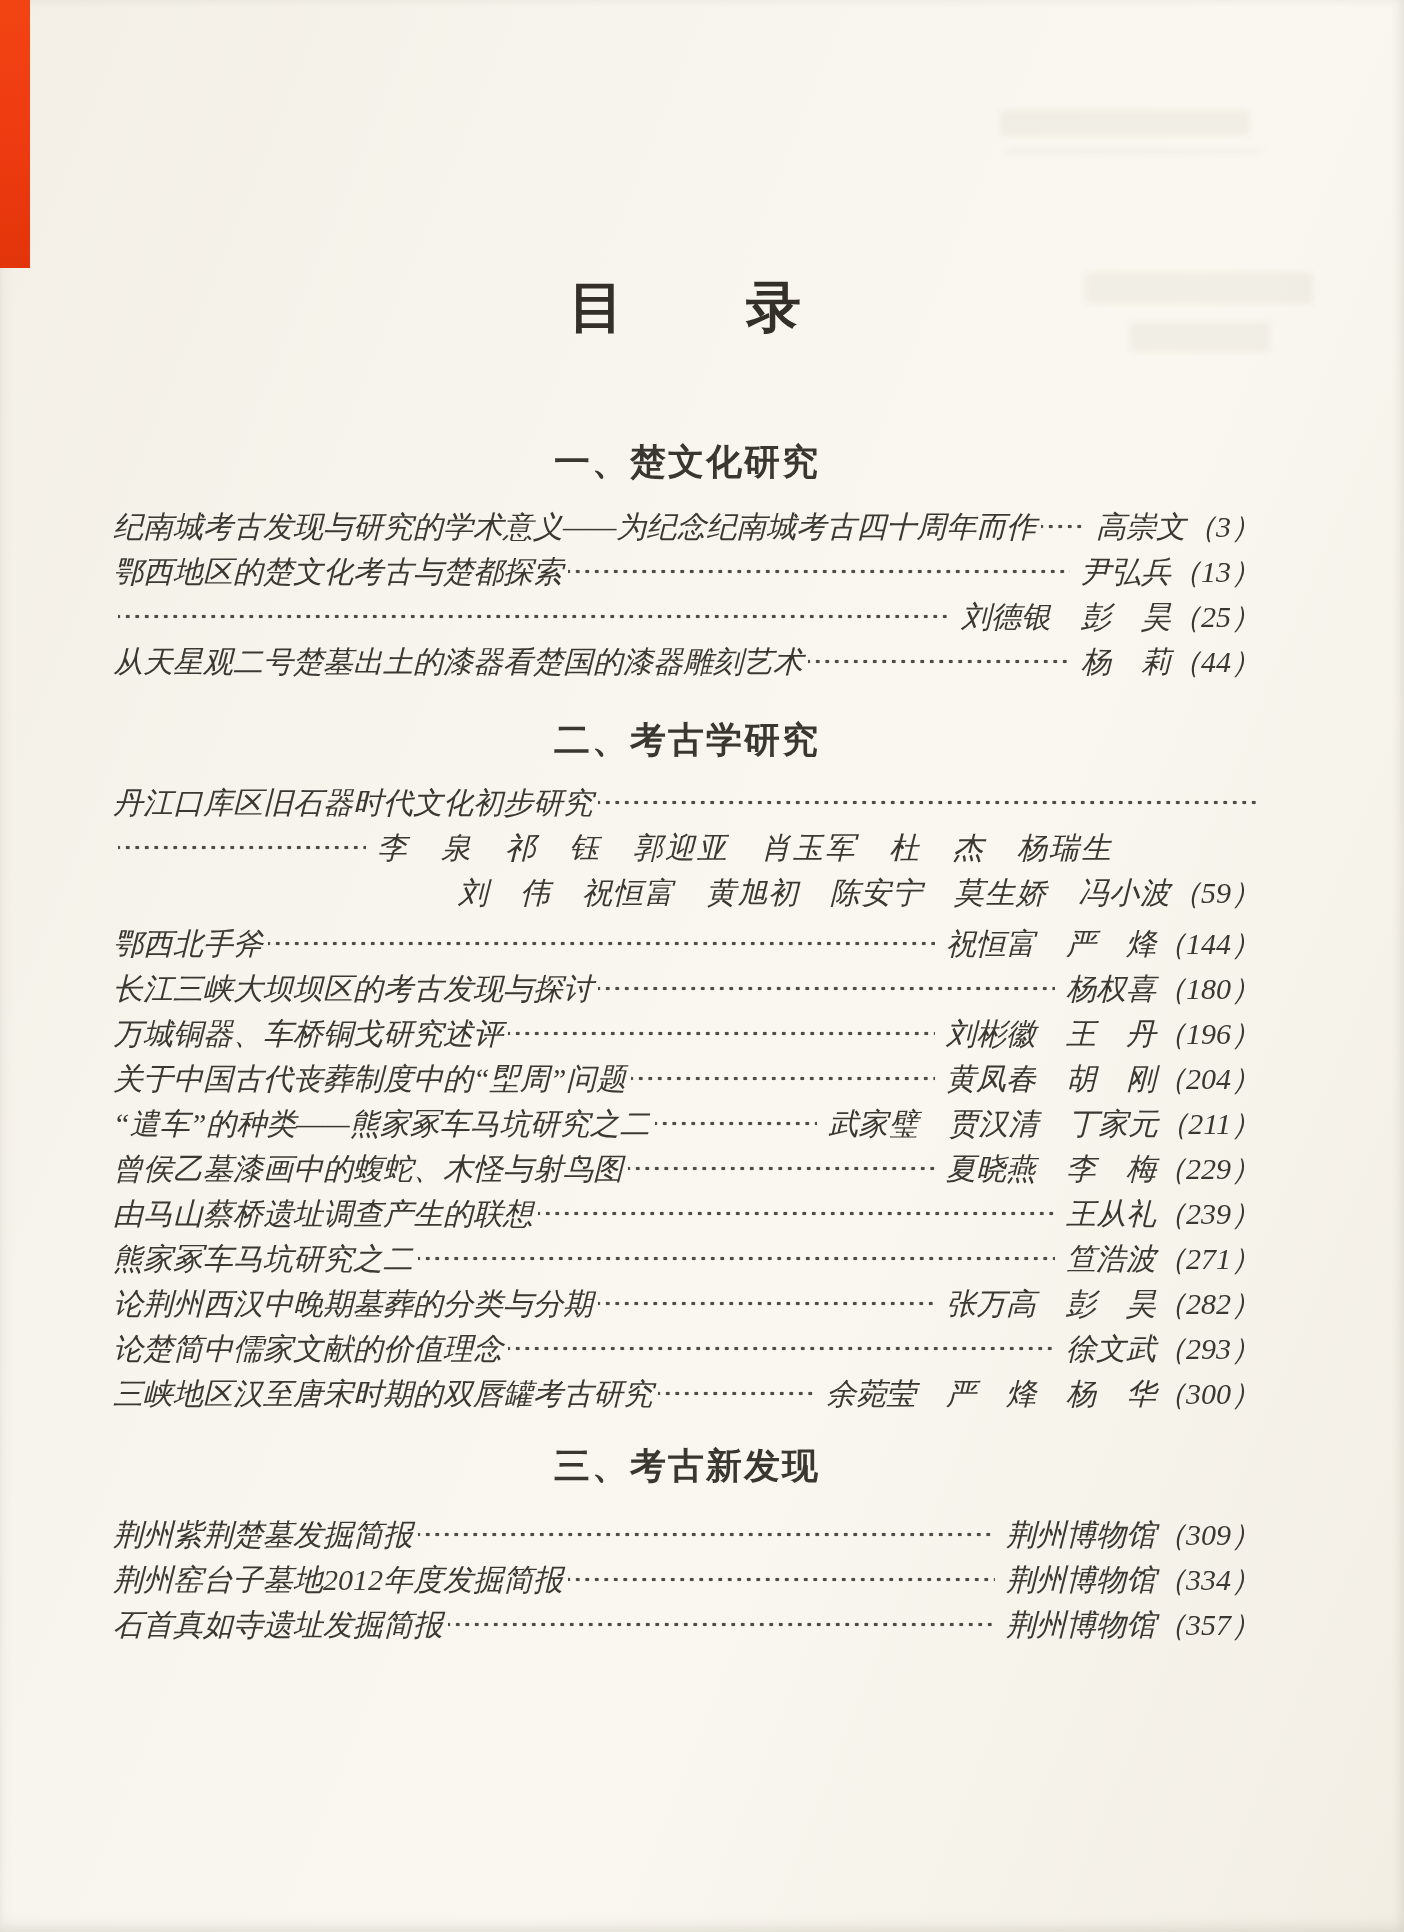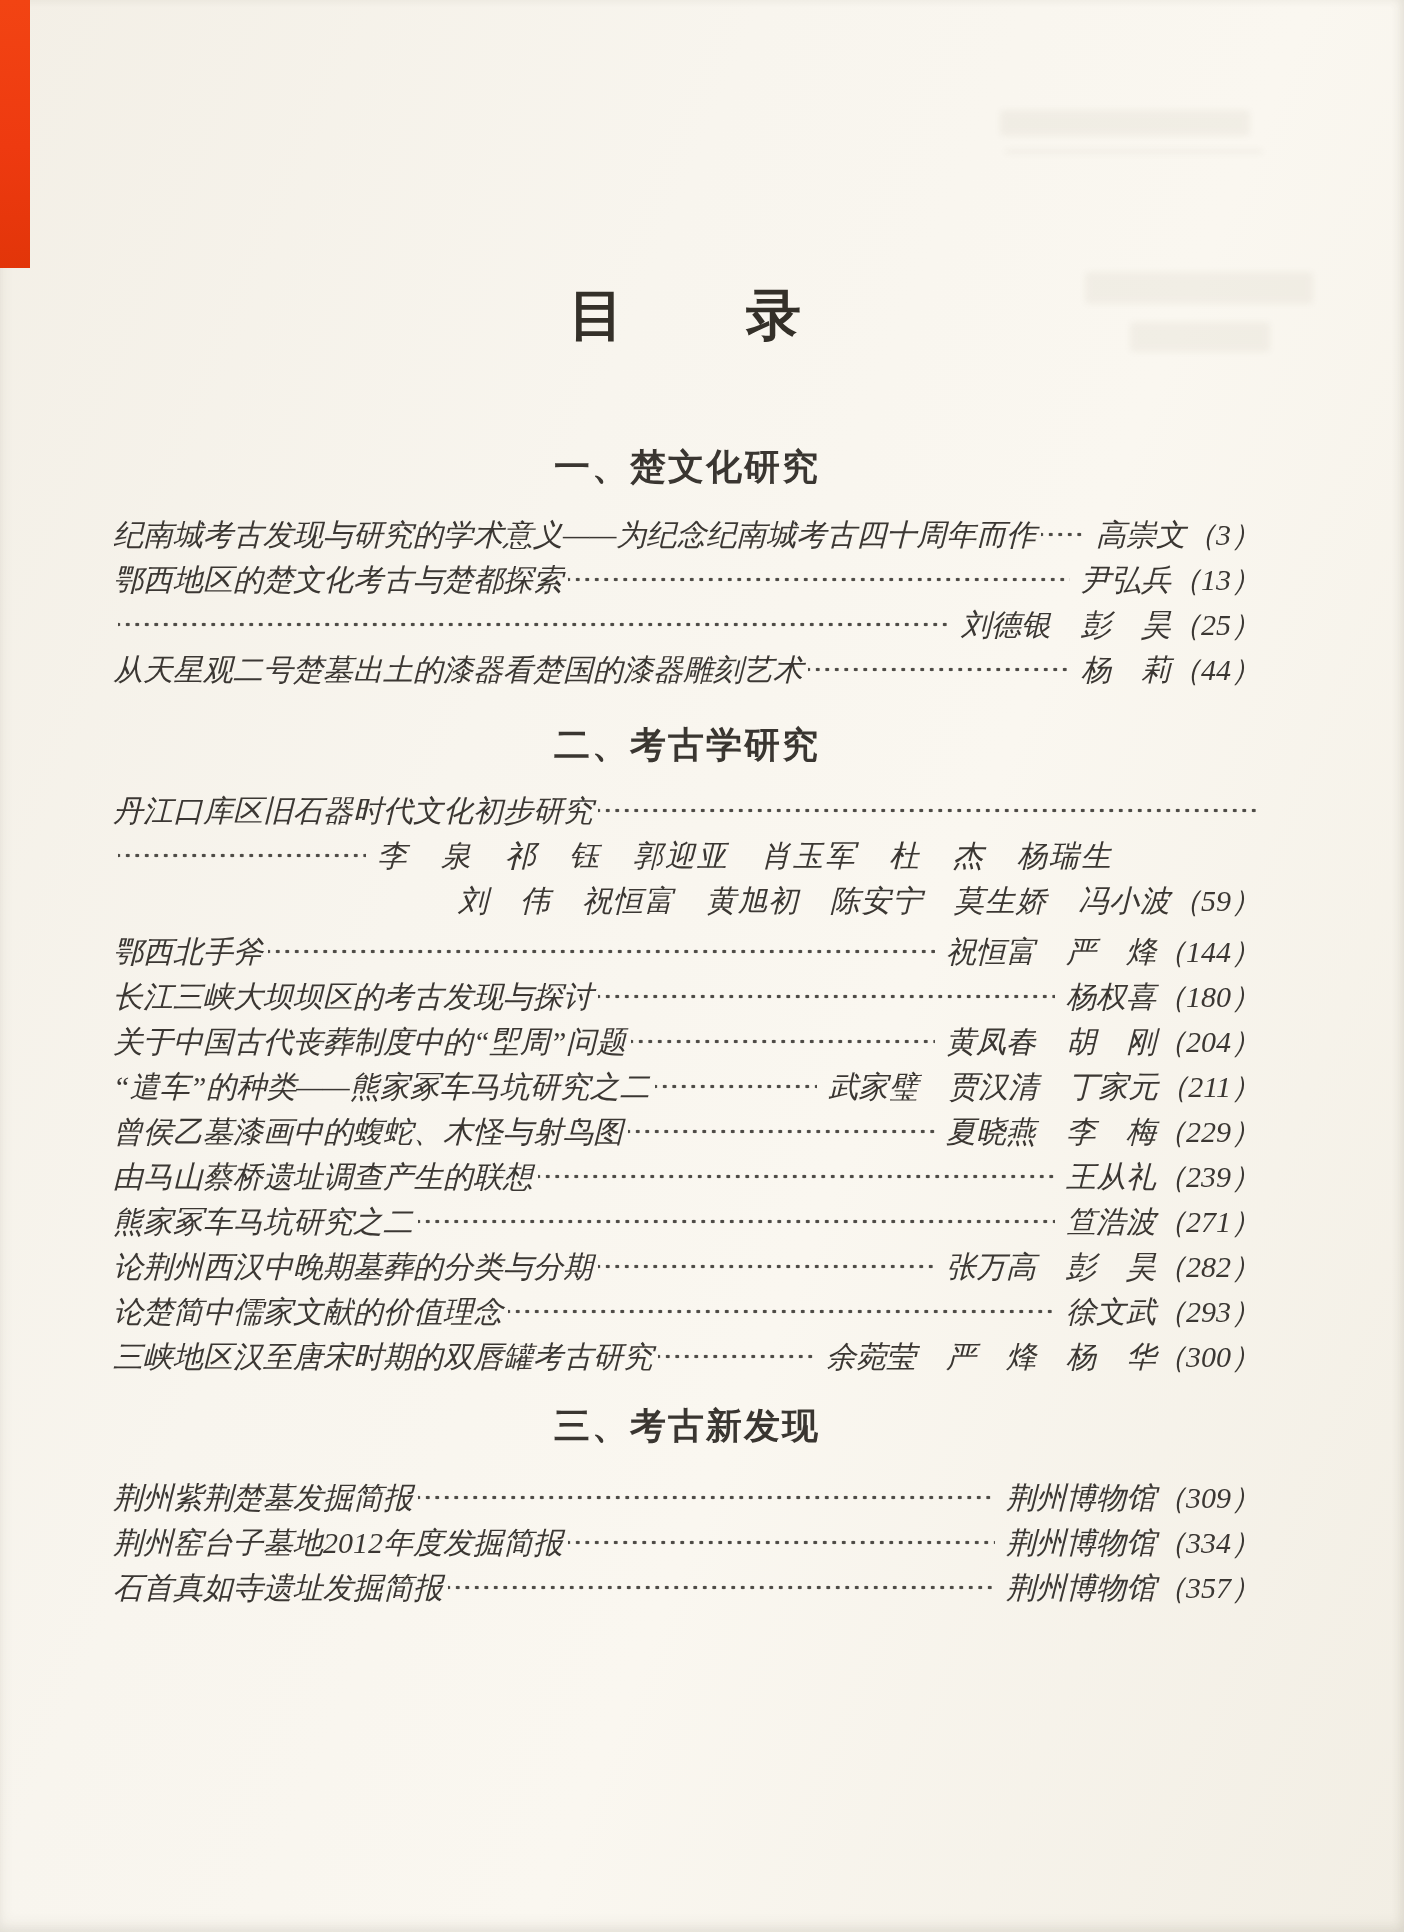--- a/index.html
+++ b/index.html
@@ -30,35 +30,35 @@
   }
   
   .ghost { position:absolute; background:#8a7e66; opacity:0.07; filter:blur(3px); border-radius:3px; }
   .ghost-1 { left:1000px; top:110px; width:250px; height:26px; }
   .ghost-2 { left:1005px; top:150px; width:258px; height:3px; opacity:0.10; }
   .ghost-3 { left:1085px; top:272px; width:228px; height:32px; }
   .ghost-4 { left:1130px; top:322px; width:140px; height:30px; }
 
   .content {
     position: absolute;
-    left: 113px; top: 8px;
+    left: 113px; top: 0;
     width: 1148px;
   }
   .toc-title {
     margin-top: 272px;
     text-align: center;
     font-size: 55px;
     font-weight: 700;
     letter-spacing: 4px;
     line-height: 72px;
     color: #343029;
   }
   h2.sec-heading {
     text-align: center;
-    font-family: Liberation Mono, monospace;
+    font-family: Liberation Serif, serif;
     font-size: 36px;
     font-weight: 700;
     letter-spacing: 2px;
     line-height: 44px;
     color: #3a3631;
   }
   .sec-heading.s1 { margin-top: 96px; }
   .sec-heading.s2 { margin-top: 34px; }
   .sec-heading.s3 { margin-top: 28px; }
   .rows { margin-top: 20px; }
@@ -153,20 +153,26 @@
         <span class="authors">祝恒富　严　烽</span>
         <span class="pageno">（144）</span>
       </div>
       <div class="row">
         <span class="t">长江三峡大坝坝区的考古发现与探讨</span>
         <span class="leader"></span>
         <span class="authors">杨权喜</span>
         <span class="pageno">（180）</span>
       </div>
       <div class="row">
+        <span class="t">万城铜器、车桥铜戈研究述评</span>
+        <span class="leader"></span>
+        <span class="authors">刘彬徽　王　丹</span>
+        <span class="pageno">（196）</span>
+      </div>
+      <div class="row">
         <span class="t">关于中国古代丧葬制度中的“堲周”问题</span>
         <span class="leader"></span>
         <span class="authors">黄凤春　胡　刚</span>
         <span class="pageno">（204）</span>
       </div>
       <div class="row">
         <span class="t">“遣车”的种类——熊家冢车马坑研究之二</span>
         <span class="leader"></span>
         <span class="authors">武家璧　贾汉清　丁家元</span>
         <span class="pageno">（211）</span>

